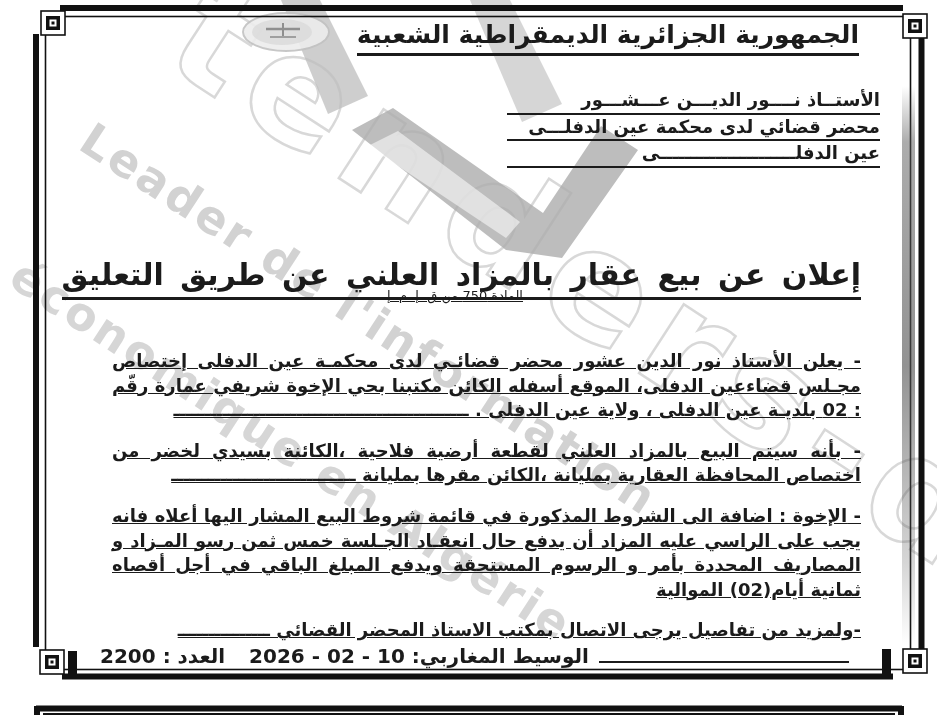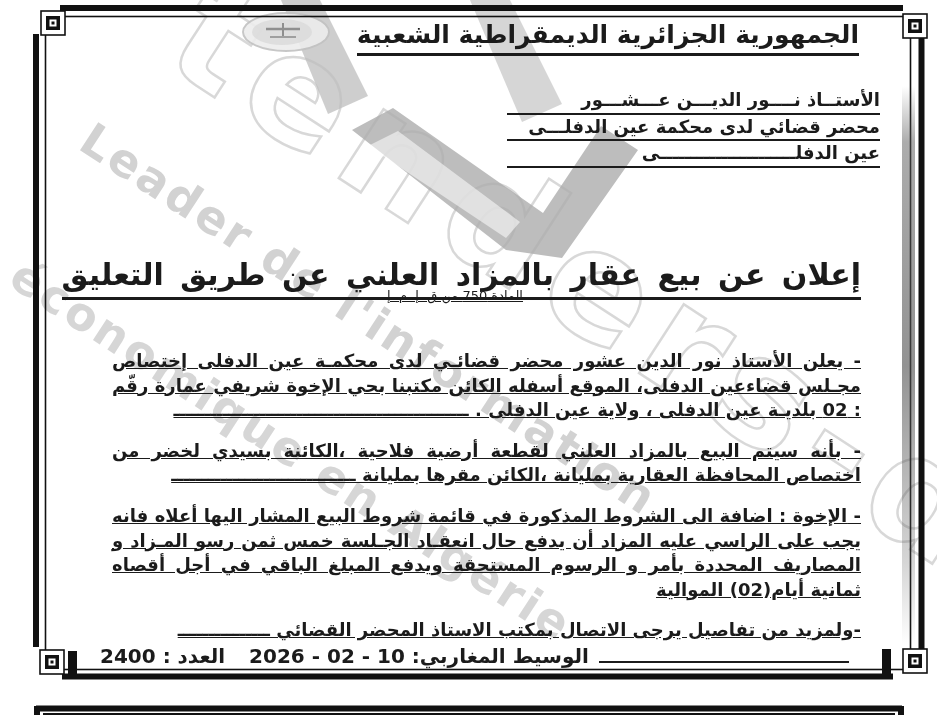--- a/index.html
+++ b/index.html
@@ -160,16 +160,16 @@
   <div class="txt body-block">
     <p>- يعلن الأستاذ نور الدين عشور محضر قضائـي لدى محكمـة عين الدفلى إختصاص مجـلس قضاءعين الدفلى، الموقع أسفله الكائن مكتبنا بحي الإخوة شريفي عمارة رقّم : 02 بلديـة عين الدفلى ، ولاية عين الدفلى . ــــــــــــــــــــــــــــــــــــــــــــــــ</p>
     <p>- بأنه سيتم البيع بالمزاد العلني لقطعة أرضية فلاحية ،الكائنة بسيدي لخضر من اختصاص المحافظة العقارية بمليانة ،الكائن مقرها بمليانة ــــــــــــــــــــــــــــــ</p>
     <p><span>- </span><span class="u">الإخوة :</span><span> اضافة الى الشروط المذكورة في قائمة شروط البيع المشار اليها أعلاه فانه يجب على الراسي عليه المزاد أن يدفع حال انعقـاد الجـلسة خمس ثمن رسو المـزاد و المصاريف المحددة بأمر و الرسوم المستحقة ويدفع المبلغ الباقي في أجل أقصاه ثمانية أيام(02) الموالية</span></p>
     <p>-ولمزيد من تفاصيل يرجى الاتصال بمكتب الاستاذ المحضر القضائي ـــــــــــــــ</p>
   </div>
 
   <div class="txt footer-band">
     <span class="footer-rule"></span>
     <span class="footer-journal">الوسيط المغاربي: 10 - 02 - 2026</span>
-    <span class="footer-issue">العدد : 2400</span>
+    <span class="footer-issue">العدد : 2200</span>
   </div>
 
 </div>
 
 </body></html>

